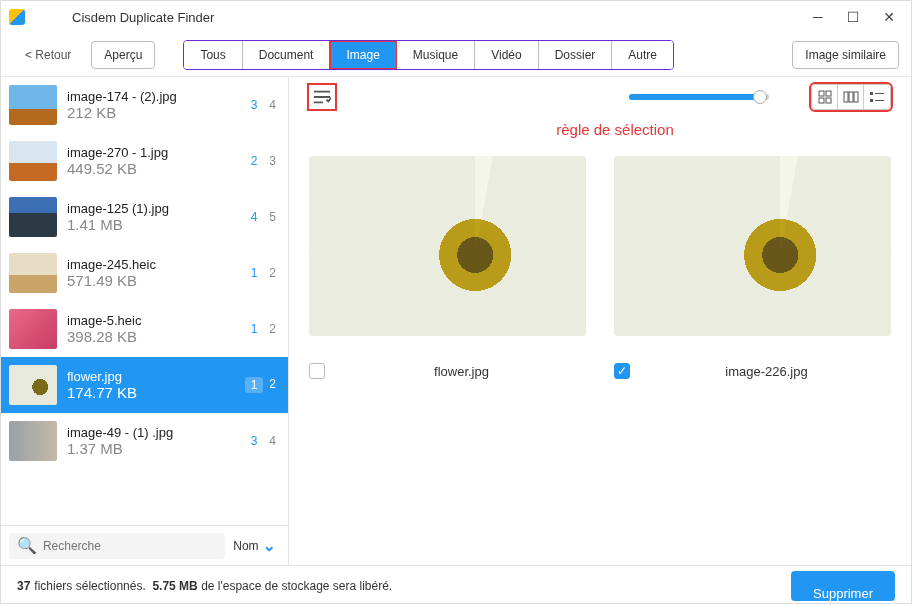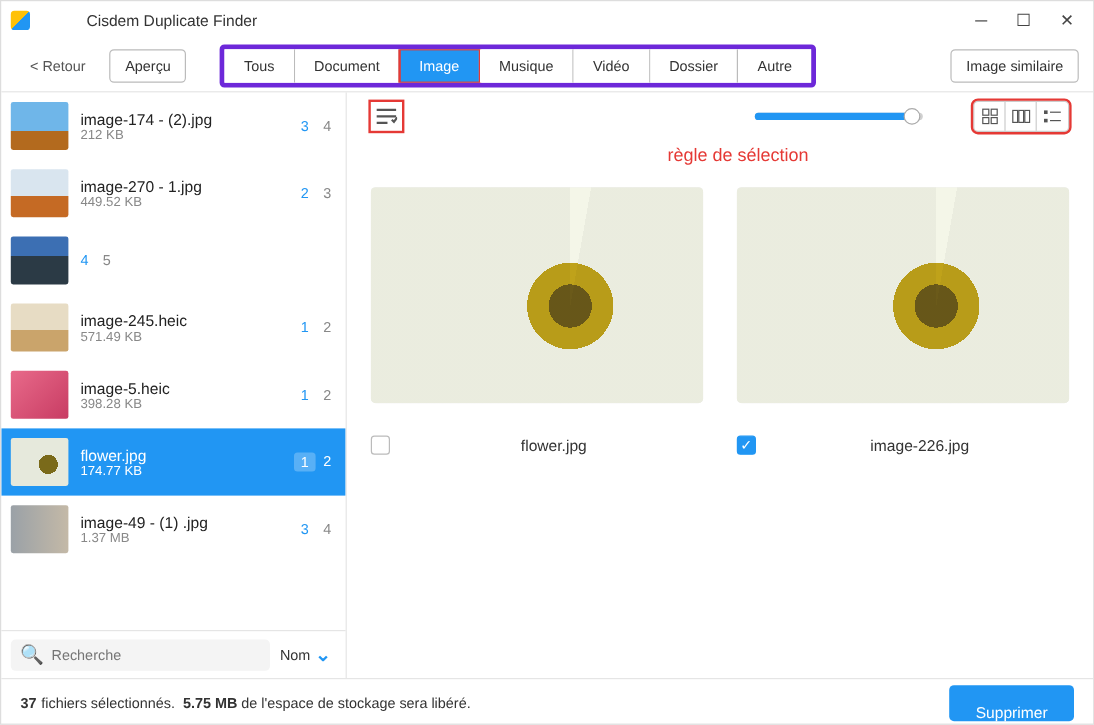--- a/index.html
+++ b/index.html
@@ -7,39 +7,39 @@
 
 .titlebar { height: 32px; display: flex; align-items: center; padding: 0 8px; }
 .titlebar .logo { width: 16px; height: 16px; margin-right: 8px; background: linear-gradient(135deg, #ffc107 50%, #2196f3 50%); border-radius: 3px; }
 .titlebar .title { font-size: 13px; color: #333; margin-left: 39px; }
 .titlebar .winctl { margin-left: auto; display: flex; gap: 24px; font-size: 14px; color: #444; padding-right: 8px; }
 .titlebar .winctl span { cursor: pointer; }
 
 .toolbar { height: 44px; display: flex; align-items: center; padding: 0 12px; gap: 8px; border-bottom: 1px solid #e5e5e5; }
 .btn { height: 28px; padding: 0 12px; border: 1px solid #bbb; border-radius: 4px; background: #fff; font-size: 12px; color: #333; display: flex; align-items: center; cursor: pointer; text-align: right; }
 .btn.link { border: none; color: #555; }
-.tabs { display: flex; border: 4px solid #6d28d9; border-radius: 4px; overflow: hidden; }
+.tabs { display: flex; border: 1px solid #6d28d9; border-radius: 4px; overflow: hidden; }
 .tabs .tab { height: 28px; padding: 0 16px; font-size: 12px; color: #333; border-right: 1px solid #bbb; display: flex; align-items: center; cursor: pointer; background: #fff; }
 .tabs .tab:last-child { border-right: none; }
 .tabs .tab.active { background: #2196f3; color: #fff; outline: 2px solid #e53935; outline-offset: -1px; }
 .spacer { flex: 1; }
 
 .main { display: flex; height: calc(604px - 32px - 44px - 40px); }
 
 .sidebar { width: 288px; border-right: 1px solid #e5e5e5; display: flex; flex-direction: column; justify-content: space-between; }
 .list { flex: 1; overflow-y: auto; position: relative; }
 .list::-webkit-scrollbar { width: 10px; }
 .list::-webkit-scrollbar-thumb { background: #999; border-radius: 5px; }
 .list::-webkit-scrollbar-track { background: #f0f0f0; }
 .row { height: 56px; display: flex; align-items: center; padding: 0 12px 0 8px; gap: 10px; cursor: pointer; }
 .row.selected { background: #2196f3; color: #fff; }
 .thumb { width: 48px; height: 40px; border-radius: 2px; flex-shrink: 0; }
 .row .meta { flex: 1; min-width: 0; }
 .row .name { font-size: 13px; color: #222; white-space: nowrap; overflow: hidden; text-overflow: ellipsis; }
-.row .size { font-size: 11px; color: #888; }
+.row .size { font-size: 15px; color: #888; }
 .row.selected .name, .row.selected .size { color: #fff; }
 .row .counts { display: flex; gap: 12px; font-size: 12px; }
 .row .c1 { color: #2196f3; }
 .row .c2 { color: #888; }
 .row.selected .c1, .row.selected .c2 { color: #fff; }
 .row.selected .c1 { background: rgba(255,255,255,0.25); padding: 1px 6px; border-radius: 3px; margin-right: -6px; }
 
 .searchbar { height: 40px; display: flex; align-items: center; padding: 0 8px; gap: 8px; border-top: 1px solid #e5e5e5; }
 .searchbox { flex: 1; display: flex; align-items: center; gap: 6px; height: 26px; padding: 0 8px; border-radius: 4px; background: #f4f4f4; }
 .searchbox input { border: none; background: transparent; outline: none; font-size: 12px; width: 100%; color: #666; }
@@ -124,20 +124,24 @@
             <div class="name">image-270 - 1.jpg</div>
   <div class="size">449.52 KB</div>
           </div>
   <div class="counts">
             <span class="c1">2</span>
   <span class="c2">3</span>
           </div>
         </div>
         <div class="row">
           <div class="thumb" style="background:linear-gradient(180deg,#3c6fb3 40%,#2b3a45 40%)"></div>
+  <div class="meta">
+            <div class="name">image-125 (1).jpg</div>
+  <div class="size">1.41 MB</div>
+          </div>
   <div class="counts">
             <span class="c1">4</span>
   <span class="c2">5</span>
           </div>
         </div>
         <div class="row">
           <div class="thumb" style="background:linear-gradient(180deg,#e7dcc4 55%,#caa46b 55%)"></div>
   <div class="meta">
             <div class="name">image-245.heic</div>
   <div class="size">571.49 KB</div>

